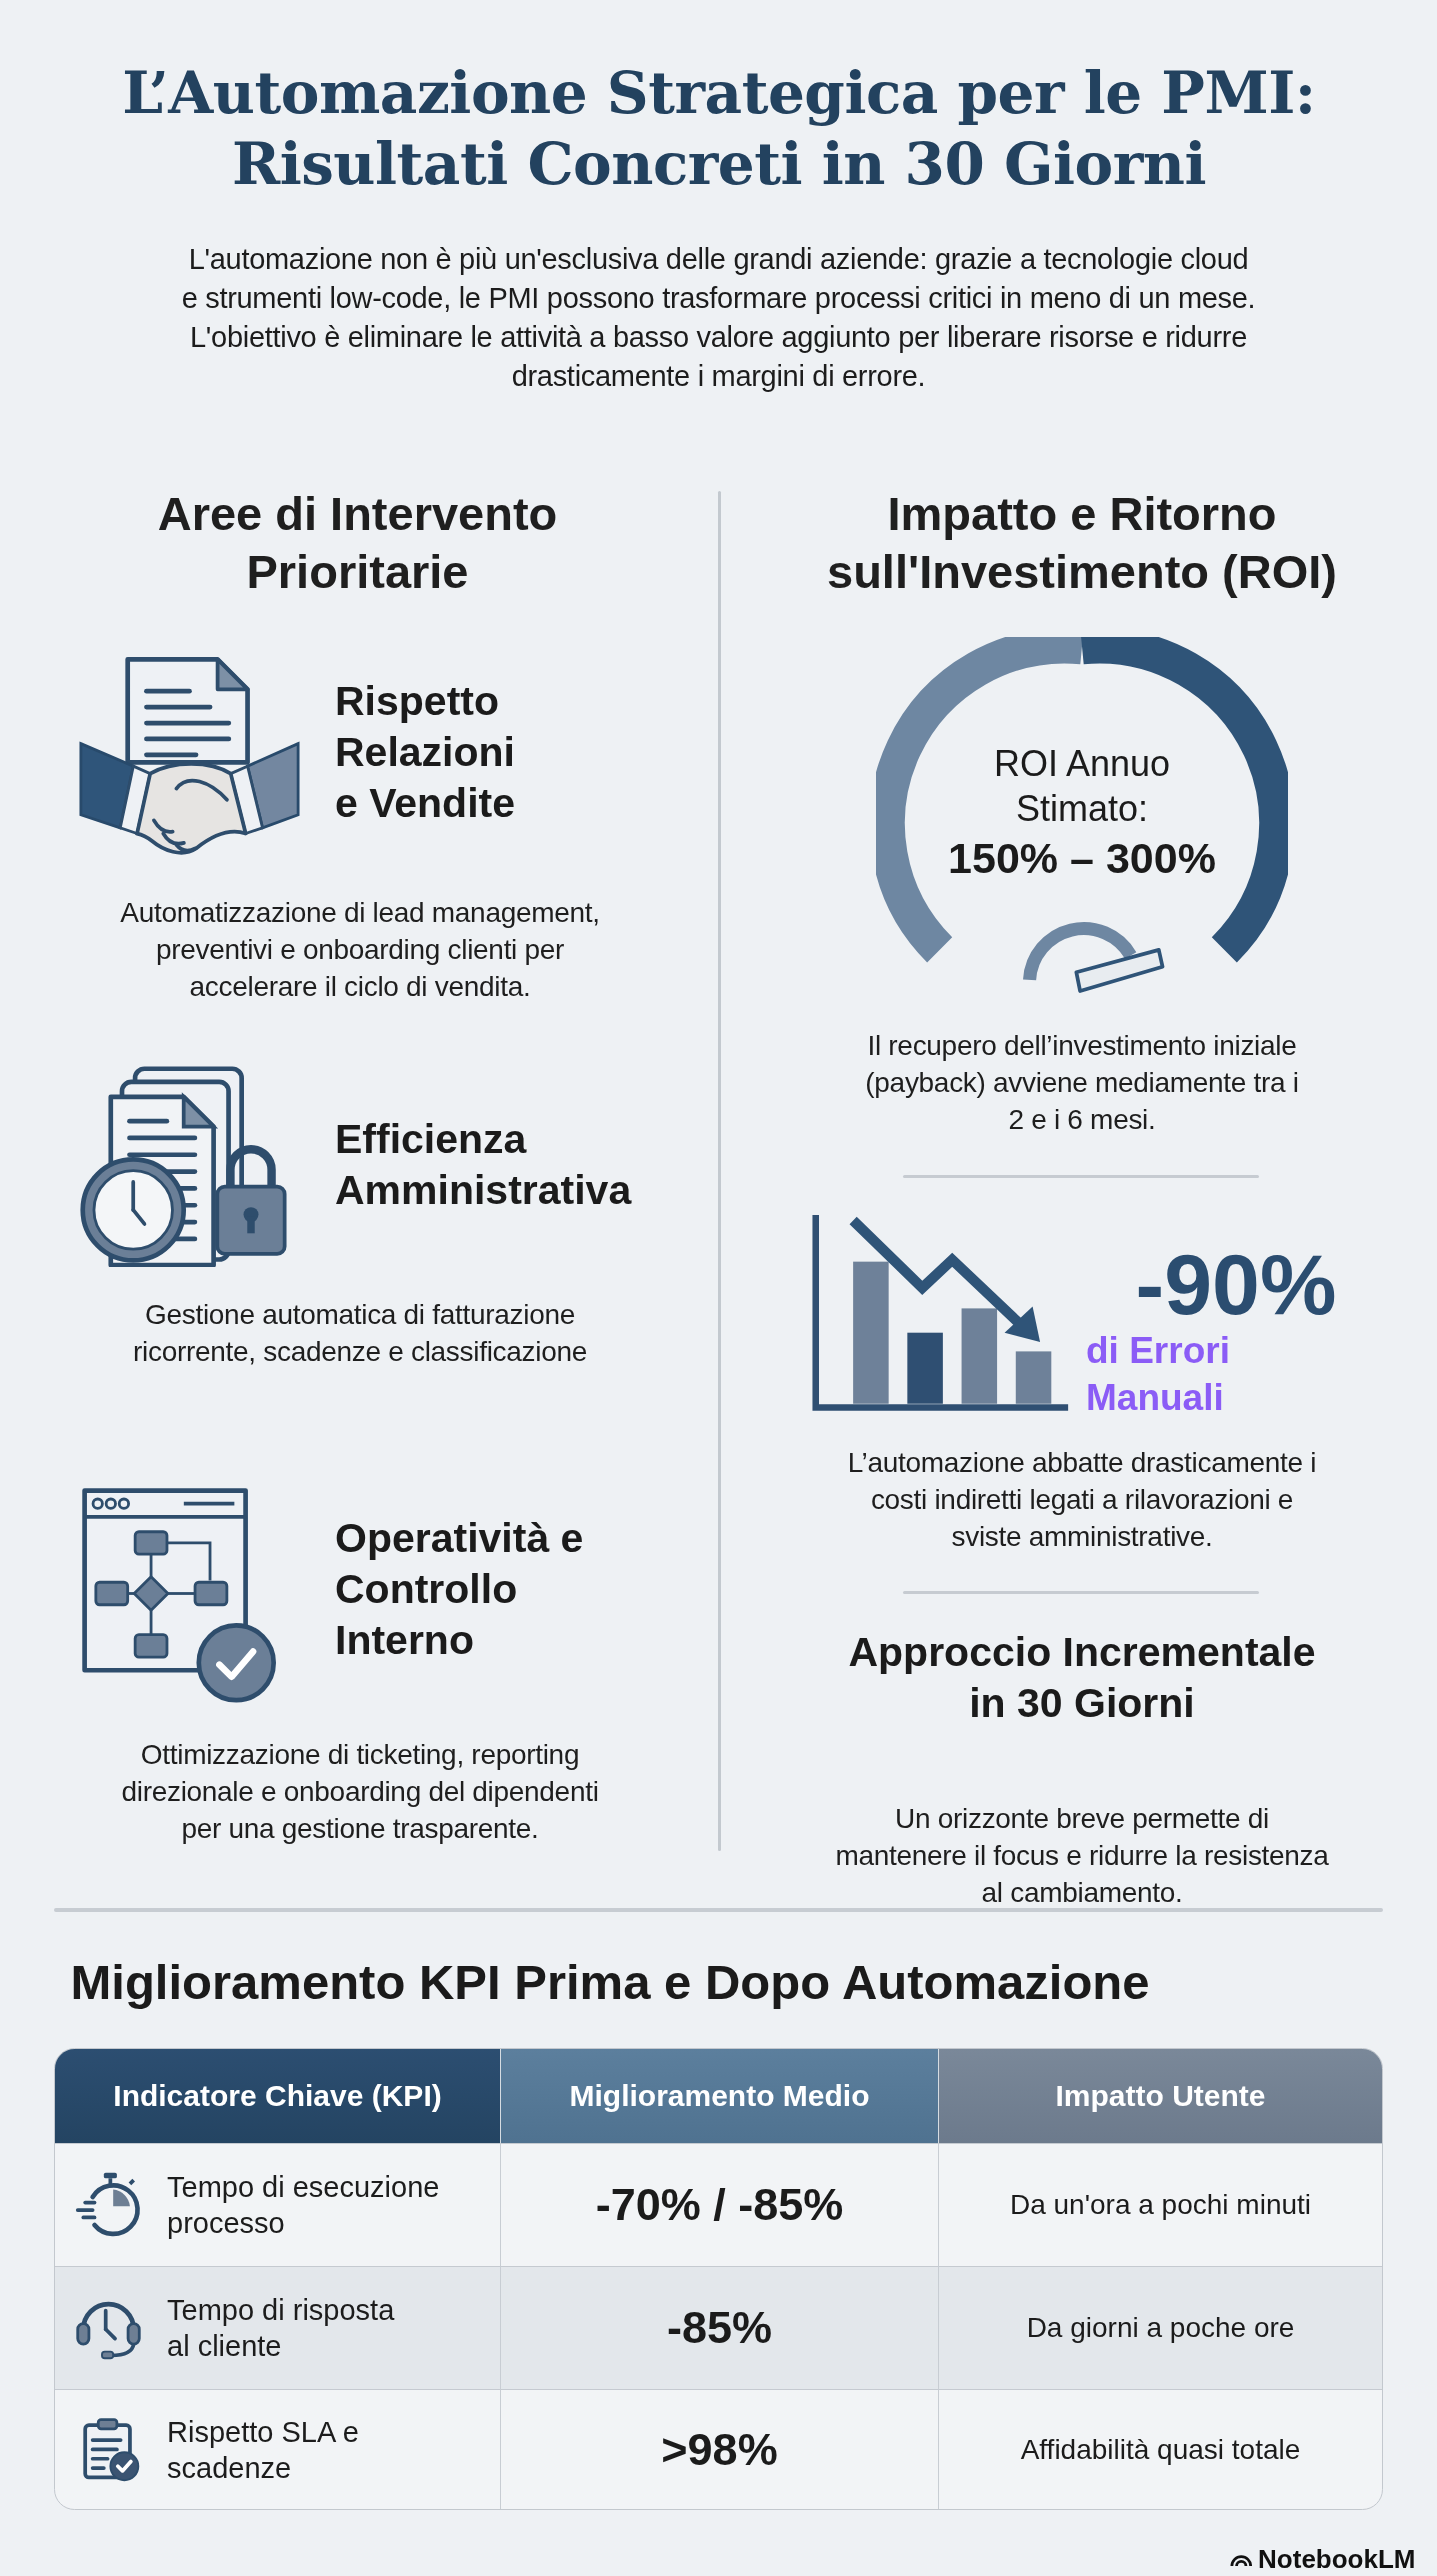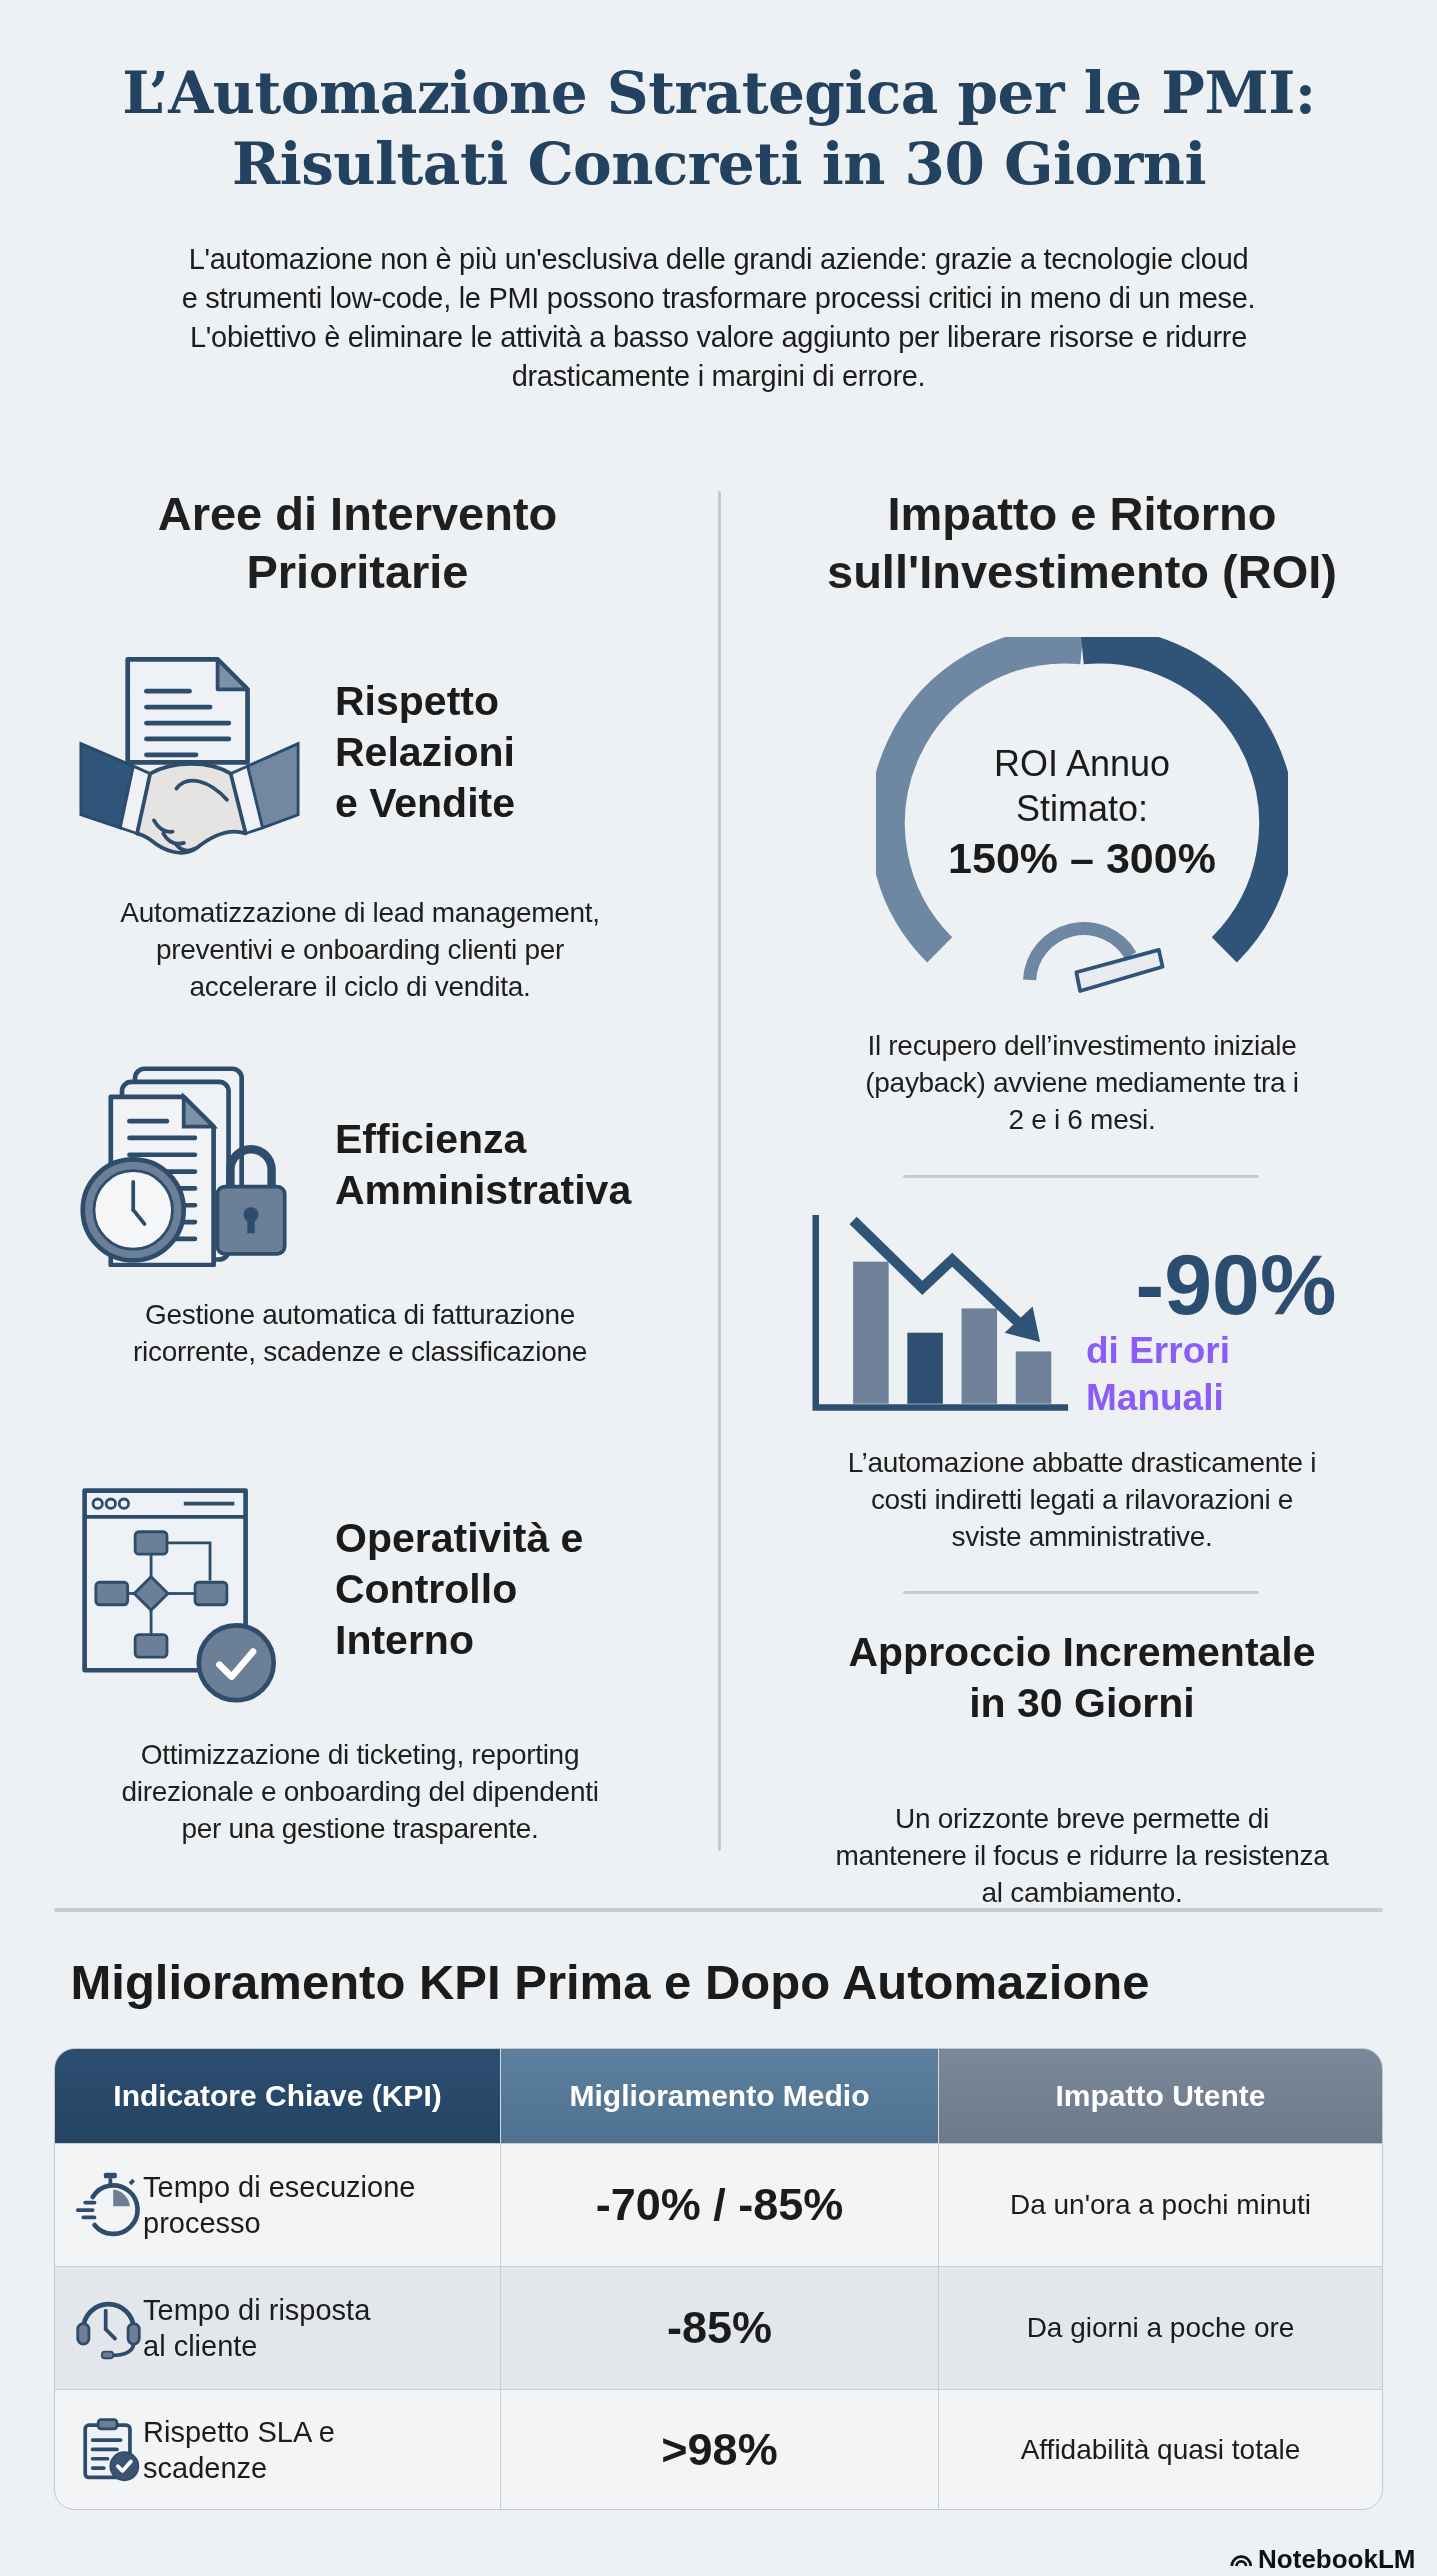--- a/index.html
+++ b/index.html
@@ -63,21 +63,21 @@
     border: 1.9px solid #c3c8ce; background: #f2f4f6;
     display: grid; grid-template-columns: 445px 438px 1fr; grid-template-rows: 94px 123px 123px 1fr;
   }
   .th { display: flex; align-items: center; justify-content: center; color: #ffffff; font-weight: bold; font-size: 30px; }
   .th.c1 { background: linear-gradient(#2c4e71, #244462); }
   .th.c2 { background: linear-gradient(#5c7f9d, #4f7290); border-left: 1.9px solid #d6dce2; }
   .th.c3 { background: linear-gradient(#7a8899, #6c7a8c); border-left: 1.9px solid #d6dce2; }
   .td { display: flex; align-items: center; border-top: 1.9px solid #c5cad0; }
   .td.c2, .td.c3 { justify-content: center; border-left: 1.9px solid #c8cdd3; }
   .row-alt { background: #e3e7eb; }
-  .td.c1 { padding-left: 19px; }
+  .td.c1 { padding-left: 19px; gap: 24px; }
   .td .kpi-name { font-size: 29px; line-height: 36px; color: #1c1c1c; }
   .td .kpi-name span { display:block; }
   .td .kpi-val { font-size: 45px; font-weight: bold; color: #1b1b1b; }
   .td .kpi-imp { font-size: 28px; color: #1b1b1b; }
 
   .brand { right: 22.5px; top: 2544px; font-size: 26px; font-weight: bold; color: #111; display:flex; align-items:flex-start; gap:5.6px; }
 </style>
 </head>
 <body>
 

